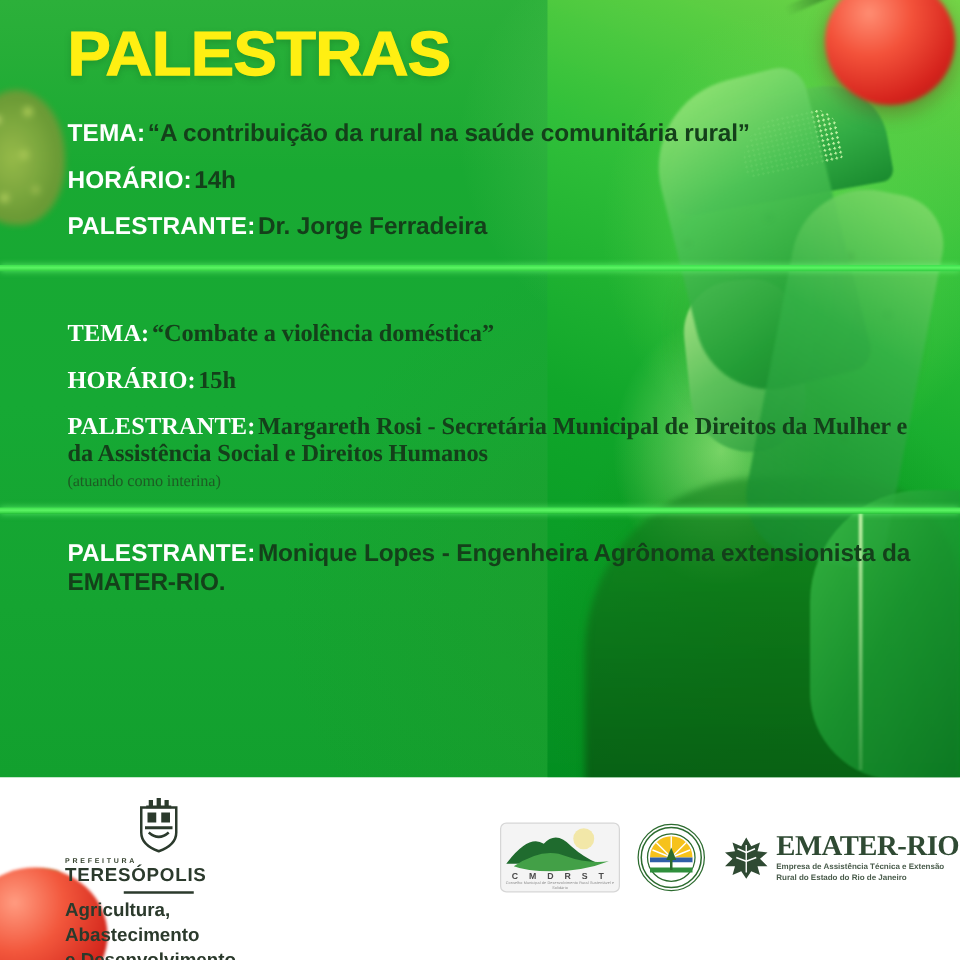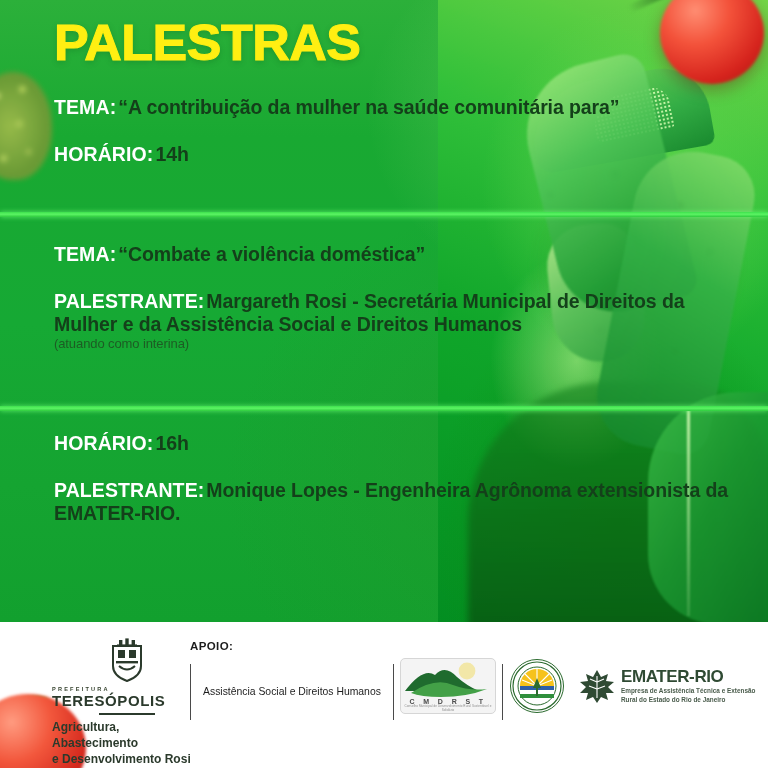--- a/index.html
+++ b/index.html
@@ -163,33 +163,33 @@
   .divider{
     position:absolute;left:0;width:768px;height:5px;
     background:linear-gradient(180deg,#3de04d,#5bf463 45%,#2ecb3e);
     box-shadow:0 0 5px rgba(110,255,120,.75);
   }
   .div1{top:212px;}
   .div2{top:406px;}
 
   .block{position:absolute;left:54px;width:680px;}
   .b1{top:96px;}
-  .b2{top:243px;}
+  .b2{top:257px;font-family:Liberation Serif, serif;}
   .b3{top:432px;}
 
   .line{
     margin:0 0 3px 0;
     font-size:19.5px;
     line-height:1.17;
     color:#133d16;
     font-weight:bold;
     letter-spacing:-0.1px;
     text-rendering:optimizeLegibility;
   }
-  .line + .line{margin-top:24px;}
+  .line + .line{margin-top:14px;}
   .lbl{
     color:#ffffff;
     font-weight:bold;
     letter-spacing:0.1px;
     margin-right:2px;
     text-align:center;
   }
   .val{color:#14401a;font-weight:bold;}
   .sub{
     display:block;
@@ -231,21 +231,21 @@
     font-size:5.6px;letter-spacing:2.2px;font-weight:bold;color:#36432f;
     margin:0 0 0 0;
   }
   .pref-city{
     font-size:15px;font-weight:bold;letter-spacing:0.6px;color:#2b3a2c;margin:0;
   }
   .pref-rule{
     width:56px;height:1.6px;background:#2b3a2c;margin:4px auto 4px auto;
   }
   .pref-dept{
-    font-size:12px;font-weight:bold;line-height:1.35;color:#2b3a2c;margin:0;
+    font-size:15px;font-weight:bold;line-height:1.35;color:#2b3a2c;margin:0;
   }
 
   .apoio{
     position:absolute;left:190px;top:18px;
   }
   .apoio-label{
     font-size:11.5px;font-weight:bold;letter-spacing:.4px;color:#1d1d1d;margin:0 0 12px 0;
   }
   .apoio-row{display:flex;align-items:center;}
   .apoio-cell{
@@ -272,22 +272,23 @@
     font-size:3px;letter-spacing:.1px;color:#8a8a8a;
   }
   .seal{
     width:52px;height:52px;border-radius:50%;
     border:1.4px solid #2c6b2f;
     background:#ffffff;position:relative;overflow:hidden;
   }
   .emater{display:flex;align-items:center;gap:5px;}
   .emater-mark{width:38px;height:36px;flex:none;}
   .emater-name{
-    font-size:17px;font-weight:bold;letter-spacing:-0.4px;color:#2f4a33;line-height:1;
+    font-size:23px;font-weight:bold;letter-spacing:-0.4px;color:#2f4a33;line-height:1;
     margin:0 0 2px 0;
+    font-family:Liberation Serif, serif;
   }
   .emater-tag{
     font-size:6.4px;line-height:1.35;color:#4a5c4c;margin:0;font-weight:bold;
   }
 </style>
 </head>
 <body>
 
 <div id="poster">
 
@@ -307,41 +308,44 @@
     <div class="tomato-tr"></div>
     <div class="broccoli"></div>
 
     <div class="title">PALESTRAS</div>
 
     <div class="divider div1"></div>
     <div class="divider div2"></div>
 
     <div class="block b1">
       <p class="line">
-        <span class="lbl">TEMA:</span><span class="val">“A contribuição da mulher na saúde comunitária para”</span>
+        <span class="lbl">TEMA:</span><span class="val">“A contribuição da rural na saúde comunitária rural”</span>
       </p>
       <p class="line">
         <span class="lbl">HORÁRIO:</span><span class="val">14h</span>
       </p>
+      <p class="line">
+        <span class="lbl">PALESTRANTE:</span><span class="val">Dr. Jorge Ferradeira</span>
+      </p>
     </div>
 
     <div class="block b2">
       <p class="line">
         <span class="lbl">TEMA:</span><span class="val">“Combate a violência doméstica”</span>
+      </p>
+      <p class="line">
+        <span class="lbl">HORÁRIO:</span><span class="val">15h</span>
       </p>
       <p class="line">
         <span class="lbl">PALESTRANTE:</span><span class="val">Margareth Rosi - Secretária Municipal de Direitos da Mulher e da Assistência Social e Direitos Humanos</span>
         <span class="sub">(atuando como interina)</span>
       </p>
     </div>
 
     <div class="block b3">
-      <p class="line">
-        <span class="lbl">HORÁRIO:</span><span class="val">16h</span>
-      </p>
       <p class="line">
         <span class="lbl">PALESTRANTE:</span><span class="val">Monique Lopes - Engenheira Agrônoma extensionista da EMATER-RIO.</span>
       </p>
     </div>
   </div>
 
   <div class="footer">
     <div class="tomato-bl-leaf"></div>
     <div class="tomato-bl"></div>
 
@@ -357,30 +361,20 @@
         <rect x="9" y="25" width="22" height="2.4" fill="#2b3a2c"></rect>
         <path d="M12 30 Q20 37 28 30" fill="none" stroke="#2b3a2c" stroke-width="2"></path>
       </svg>
       <p class="pref-small">PREFEITURA</p>
       <p class="pref-city">TERESÓPOLIS</p>
       <div class="pref-rule"></div>
       <p class="pref-dept">Agricultura, Abastecimento</p>
       <p class="pref-dept">e Desenvolvimento Rosi</p>
     </div>
 
-    <div class="apoio">
-      <p class="apoio-label">APOIO:</p>
-      <div class="apoio-row">
-        <div class="apoio-cell">Assistência Social
-e Direitos Humanos</div>
-        <div class="apoio-cell">Direitos
-da Mulher</div>
-        <div class="apoio-cell last">Saúde</div>
-      </div>
-    </div>
 
     <div class="logos">
       <div class="cmdrst">
         <svg viewBox="0 0 94 40" width="94" height="40">
           <circle cx="66" cy="12" r="8.4" fill="#f2e7a8"></circle>
           <path d="M4 32 Q22 8 34 16 Q44 5 56 18 Q66 27 78 32 Z" fill="#1f6b2e"></path>
           <path d="M10 34 Q34 18 52 26 Q68 32 86 30 Q66 38 40 38 Q20 38 10 34 Z" fill="#43a047"></path>
         </svg>
         <div class="cmdrst-letters">C  M  D  R  S  T</div>
         <div class="cmdrst-sub">Conselho Municipal de Desenvolvimento Rural Sustentável e Solidário</div>

